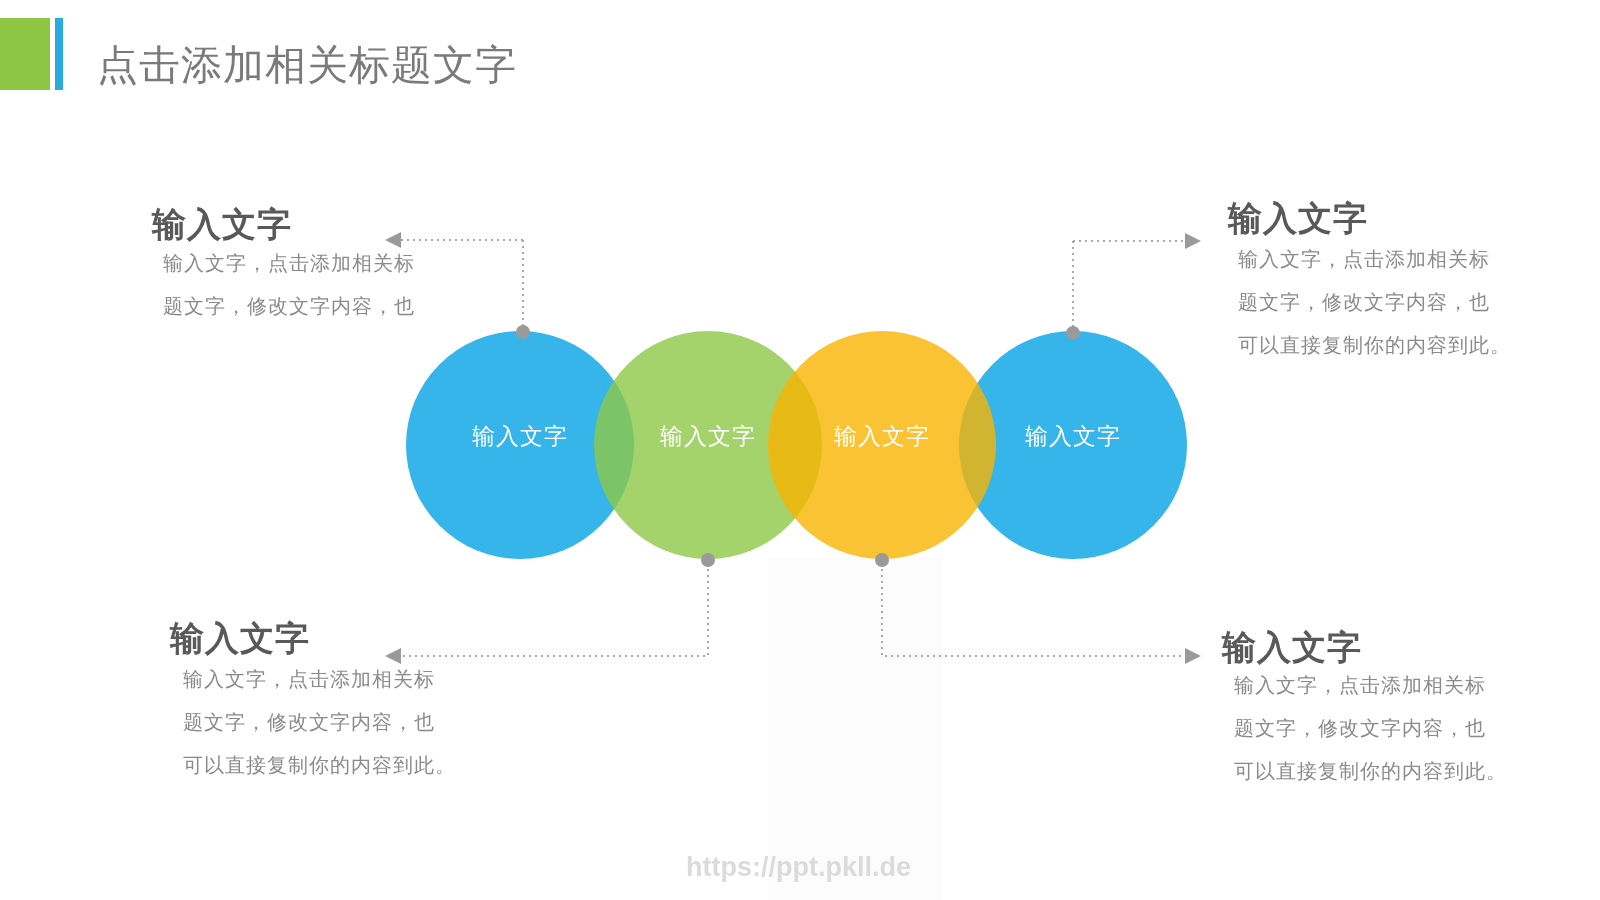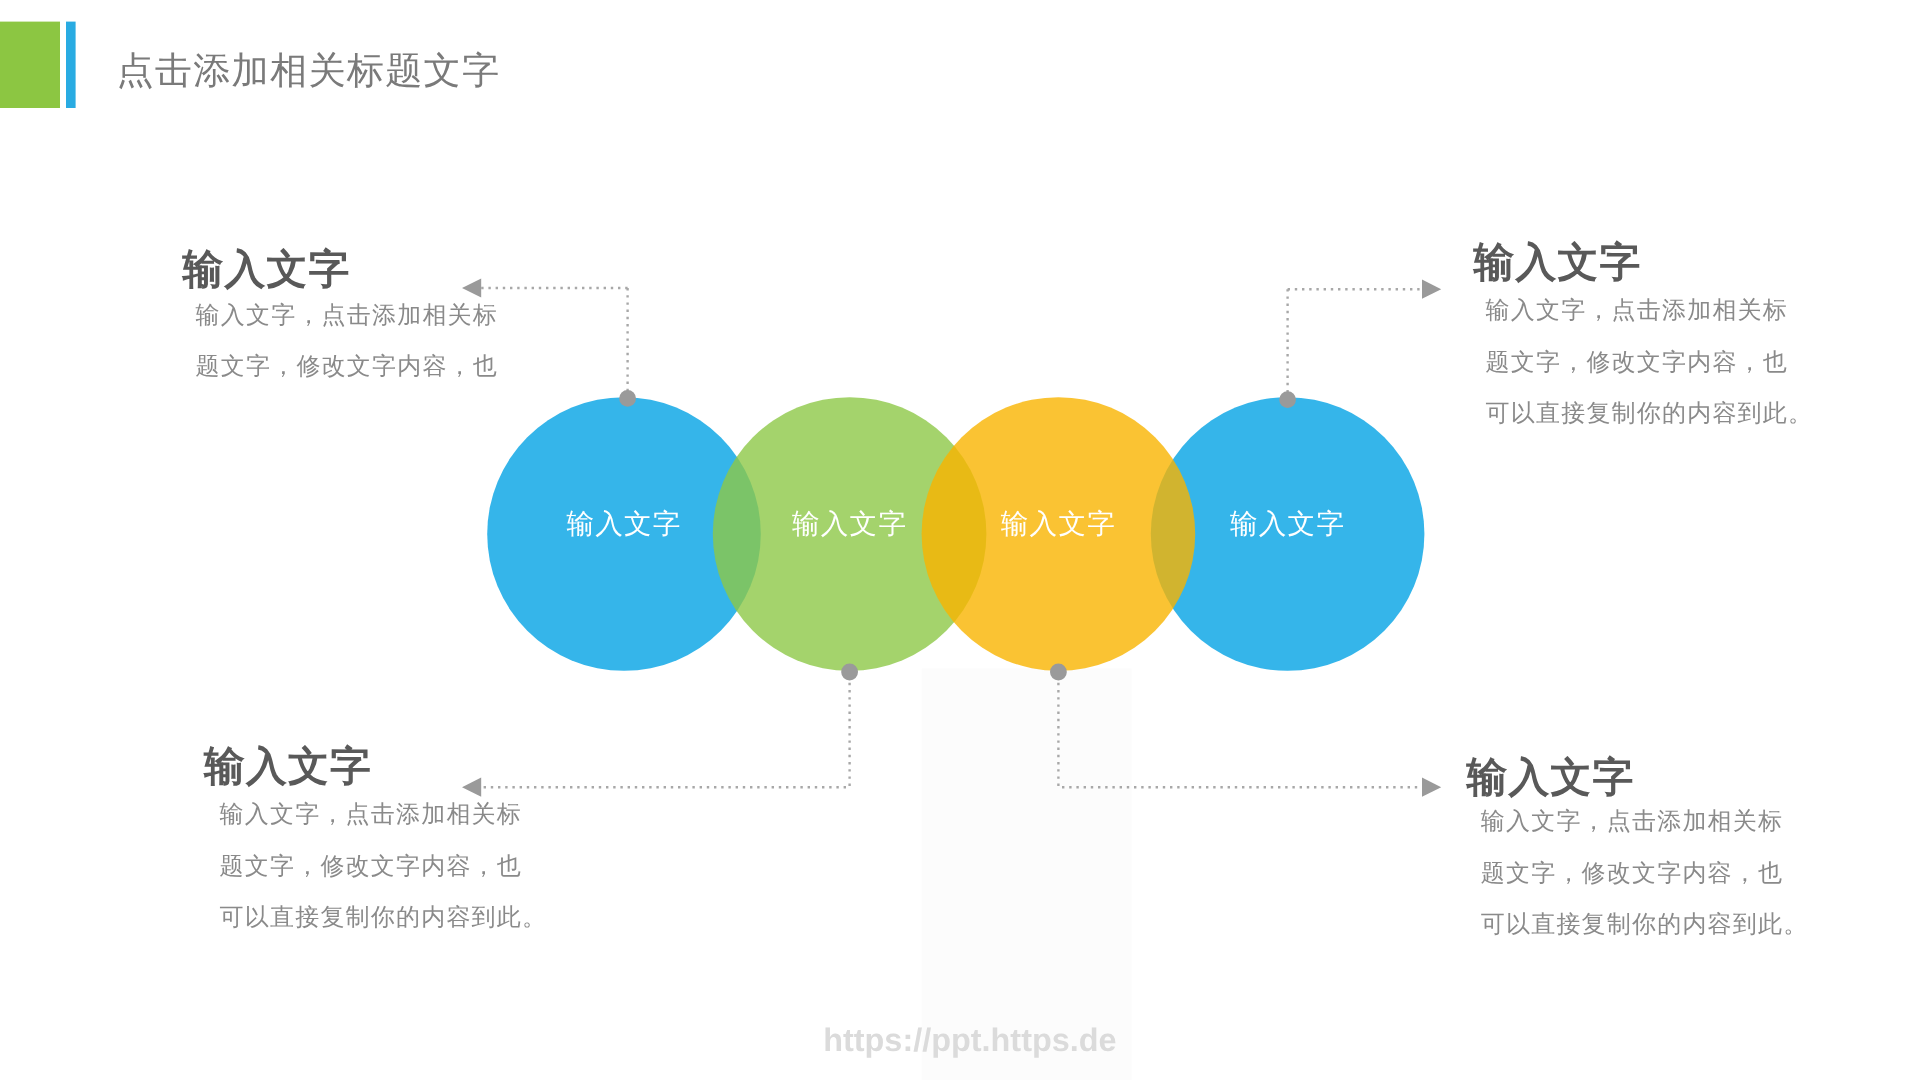--- a/index.html
+++ b/index.html
@@ -6,21 +6,21 @@
   body{
     width:1600px;height:900px;position:relative;overflow:hidden;
     background:#ffffff;
     font-family:"Liberation Sans","DejaVu Sans",sans-serif;
   }
   .abs{position:absolute;}
 
   
   .accent-square{left:0;top:18px;width:50px;height:72px;background:#8CC642;}
   .accent-bar{left:55px;top:18px;width:8px;height:72px;background:#29ABE2;}
-  .slide-title{left:97px;top:38px;font-size:31px;color:#7A7A7A;letter-spacing:1px;white-space:nowrap;}
+  .slide-title{left:97px;top:38px;font-size:41px;color:#7A7A7A;letter-spacing:1px;white-space:nowrap;}
 
   
   .bg-band{left:768px;top:557px;width:175px;height:343px;background:#FCFCFC;}
 
   
   .diagram{left:0;top:0;width:1600px;height:900px;}
   .circle-label{font-size:23px;fill:#ffffff;letter-spacing:1px;}
 
   
   .callout-heading{font-size:34px;font-weight:bold;color:#595959;white-space:nowrap;letter-spacing:1px;}
@@ -101,13 +101,13 @@
   <div>可以直接复制你的内容到此。</div>
 </div>
 
 <div class="abs callout-heading co-br-h">输入文字</div>
 <div class="abs callout-body co-br-b">
   <div>输入文字，点击添加相关标</div>
   <div>题文字，修改文字内容，也</div>
   <div>可以直接复制你的内容到此。</div>
 </div>
 
-<div class="abs watermark">https://ppt.https.de</div>
+<div class="abs watermark">https://ppt.pkll.de</div>
 
 </body></html>

